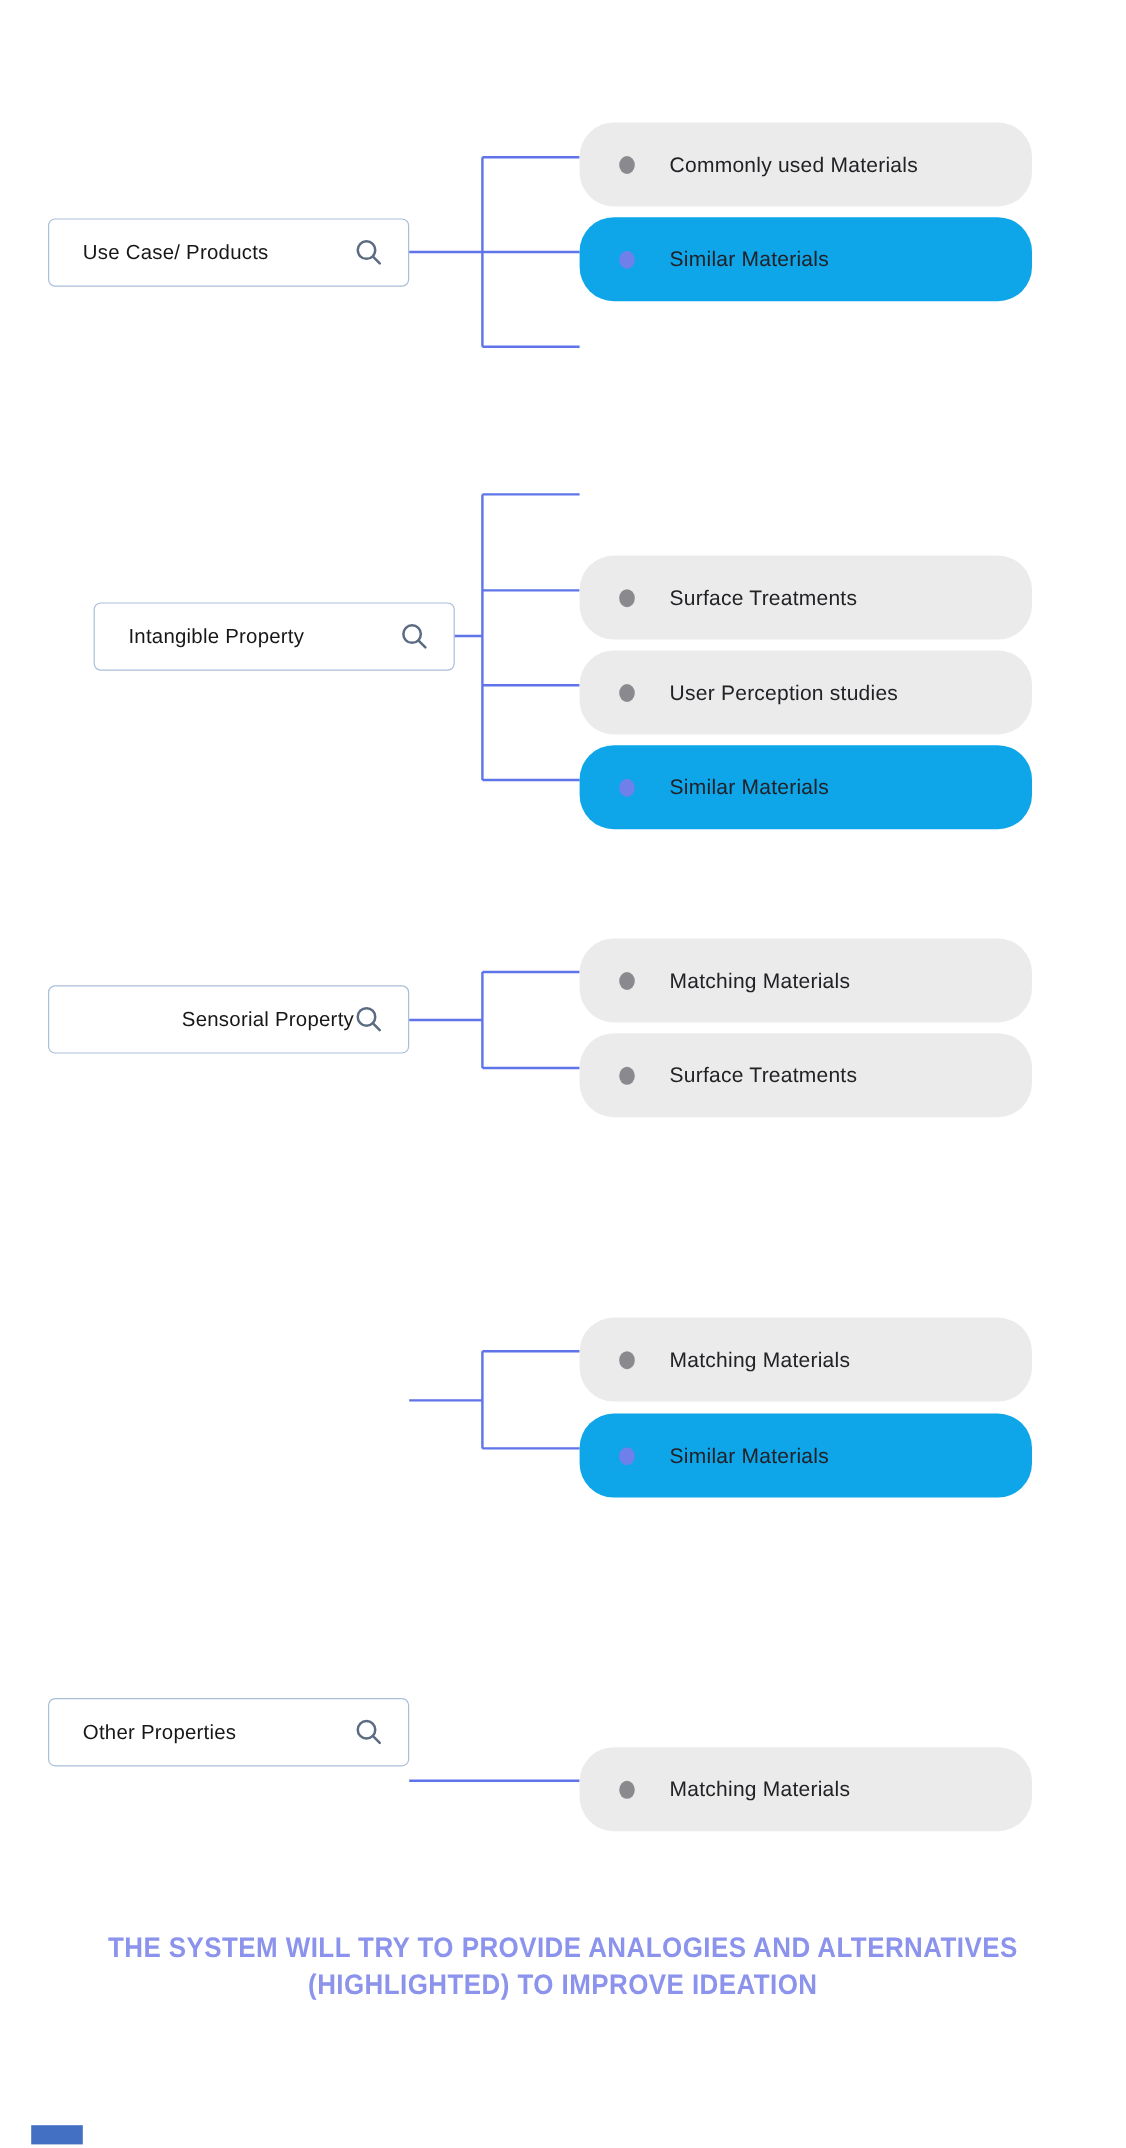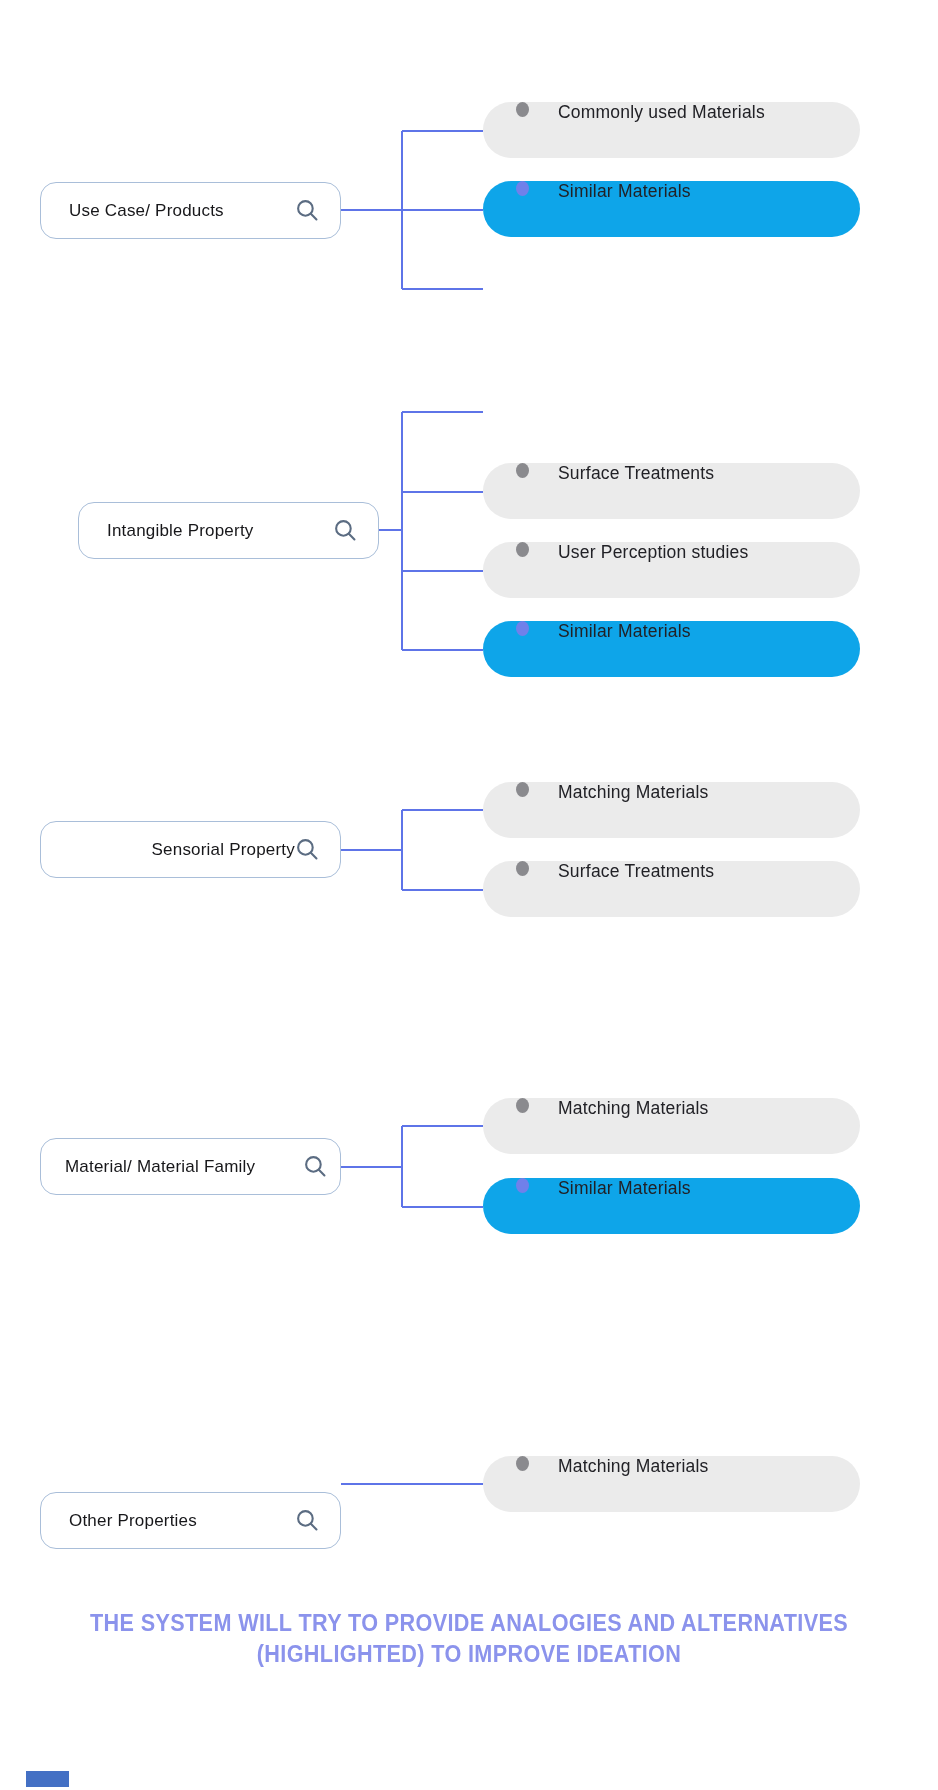--- a/index.html
+++ b/index.html
@@ -6,35 +6,35 @@
   body{font-family:"Liberation Sans","DejaVu Sans",sans-serif;}
   .canvas{position:relative;width:938px;height:1790px;background:#ffffff;overflow:hidden;margin:0 auto;}
 
   
   .wires{position:absolute;left:0;top:0;width:938px;height:1790px;pointer-events:none;}
   .wires path{stroke:#5e74e8;stroke-width:2;fill:none;}
 
   
   .search-box{
     position:absolute;left:40px;width:301px;height:57px;box-sizing:border-box;
-    border:1.6px solid #a9bed9;border-radius:16px;background:#ffffff;
+    border:1.6px solid #a9bed9;border-radius:6px;background:#ffffff;
     display:flex;align-items:center;justify-content:space-between;
     padding:0 20px 0 28px;z-index:2;
   }
   .search-box .q{font-size:17px;color:#17171a;letter-spacing:.2px;white-space:nowrap;}
   .search-box svg{flex:0 0 auto;}
 
   .g1-box{top:182px;} .g2-box{top:502px;margin-left:38px;} .g3-box{top:821px;justify-content:flex-end;}
-  .g4-box{top:1138px;} .g5-box{top:1492px;}
+  .g4-box{top:1138px;} .g5-box{top:1415px;}
   .g4-pad{padding-right:12px;padding-left:24px;}
 
   
   .pill{
-    position:absolute;left:483px;width:377px;height:56px;box-sizing:border-box;
-    border-radius:28.5px;background:#ebebeb;display:flex;align-items:flex-start;
+    position:absolute;left:483px;width:377px;height:70px;box-sizing:border-box;
+    border-radius:28.5px;background:#ebebeb;display:flex;align-items:center;
     padding-left:33px;z-index:2;
   }
   .pill .dot{width:13px;height:15px;border-radius:50%;background:#8a8a8e;flex:0 0 auto;}
   .pill .lbl{margin-left:29px;font-size:17.5px;color:#212126;letter-spacing:.2px;white-space:nowrap;}
   .pill.hl{background:#0ea5e9;}
   .pill.hl .dot{background:#7080ea;}
 
   .p-g1-0{top:102px;} .p-g1-1{top:181px;} .p-g1-2{top:260px;}
   .p-g2-0{top:384px;} .p-g2-1{top:463px;} .p-g2-2{top:542px;} .p-g2-3{top:621px;}
   .p-g3-0{top:782px;} .p-g3-1{top:861px;}
@@ -109,27 +109,20 @@
   </div>
   <div class="pill p-g3-0">
     <span class="dot"></span>
     <span class="lbl">Matching Materials</span>
   </div>
   <div class="pill p-g3-1">
     <span class="dot"></span>
     <span class="lbl">Surface Treatments</span>
   </div>
 
-  <div class="search-box g4-box g4-pad">
-    <span class="q">Material/ Material Family</span>
-    <svg width="25" height="25" viewBox="0 0 24 24">
-      <circle cx="10" cy="10" r="7" fill="none" stroke="#5b6c82" stroke-width="2"></circle>
-      <line x1="15.2" y1="15.2" x2="20.6" y2="20.6" stroke="#5b6c82" stroke-width="2" stroke-linecap="round"></line>
-    </svg>
-  </div>
   <div class="pill p-g4-0">
     <span class="dot"></span>
     <span class="lbl">Matching Materials</span>
   </div>
   <div class="pill p-g4-1 hl">
     <span class="dot"></span>
     <span class="lbl">Similar Materials</span>
   </div>
 
   <div class="search-box g5-box">

